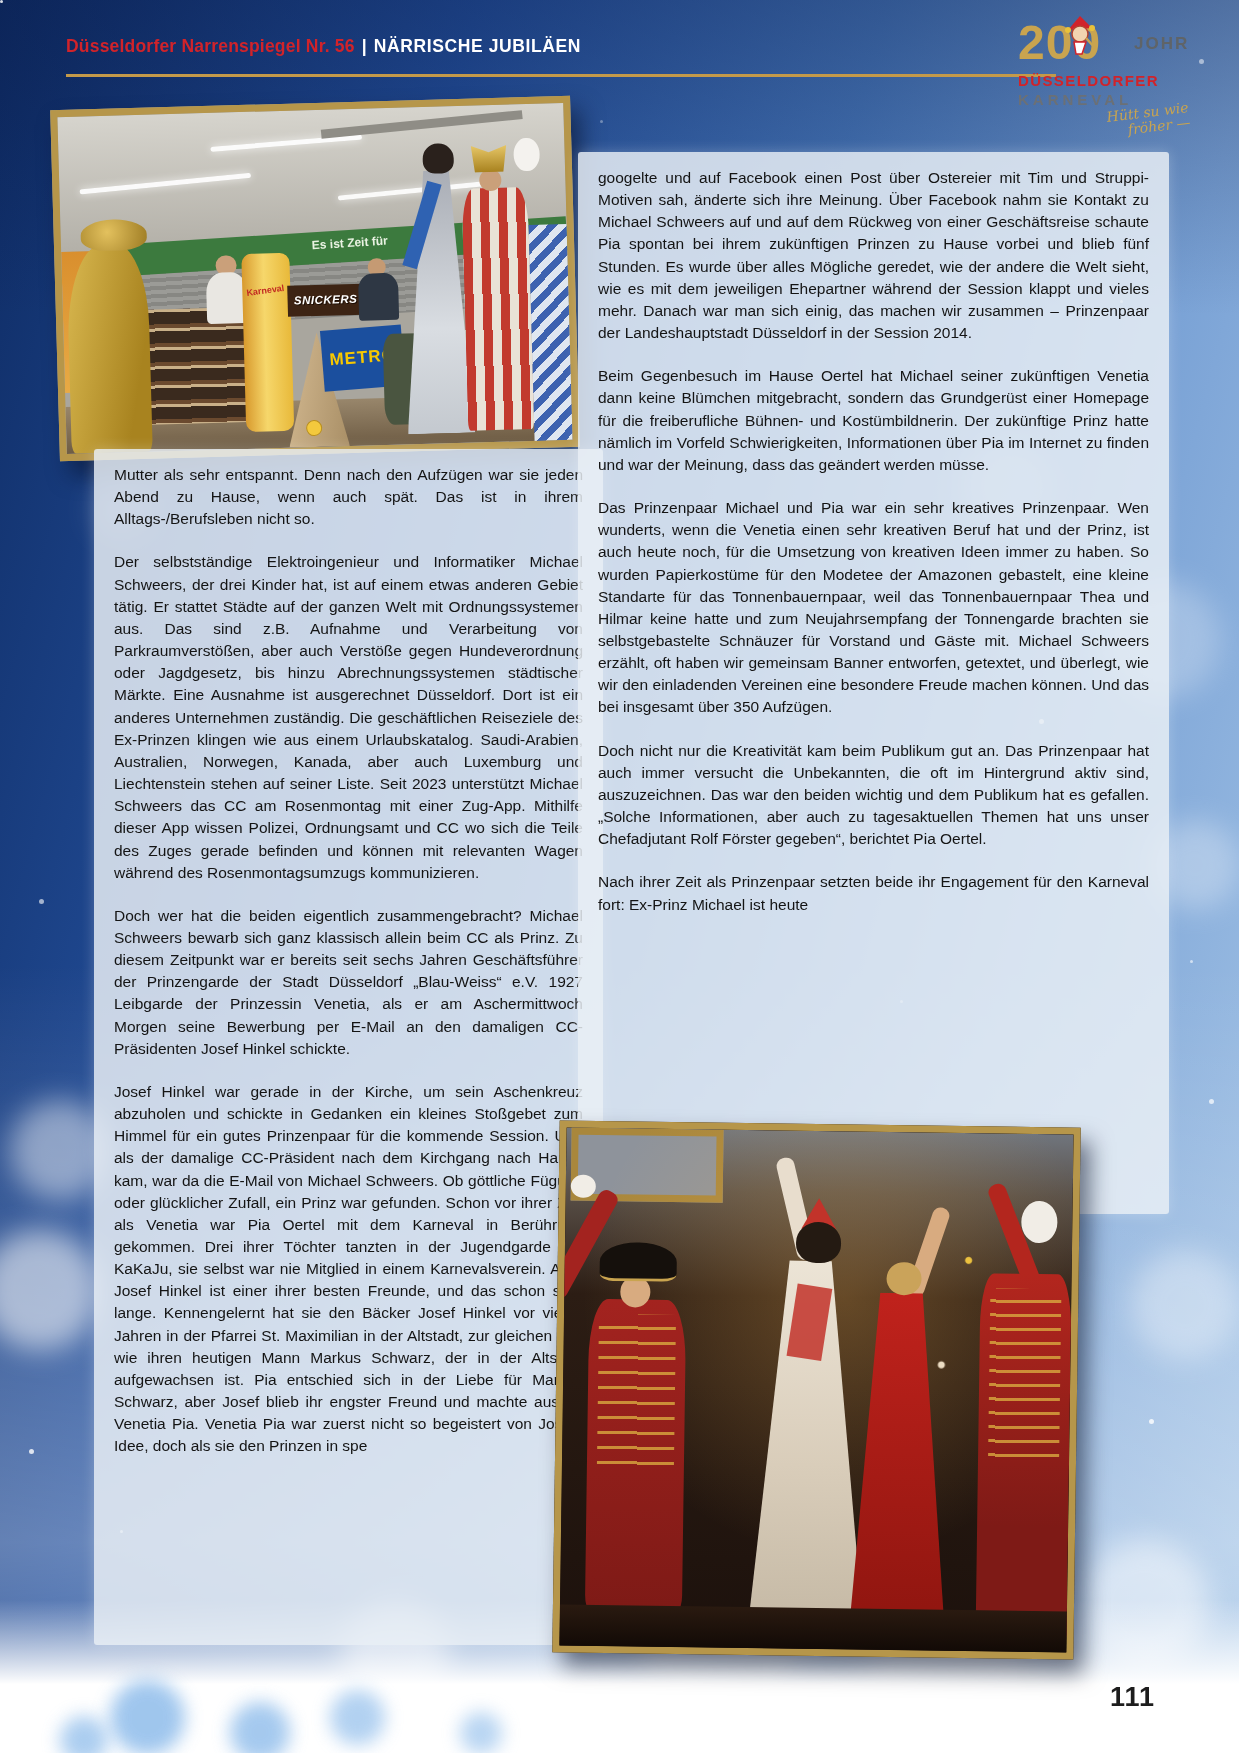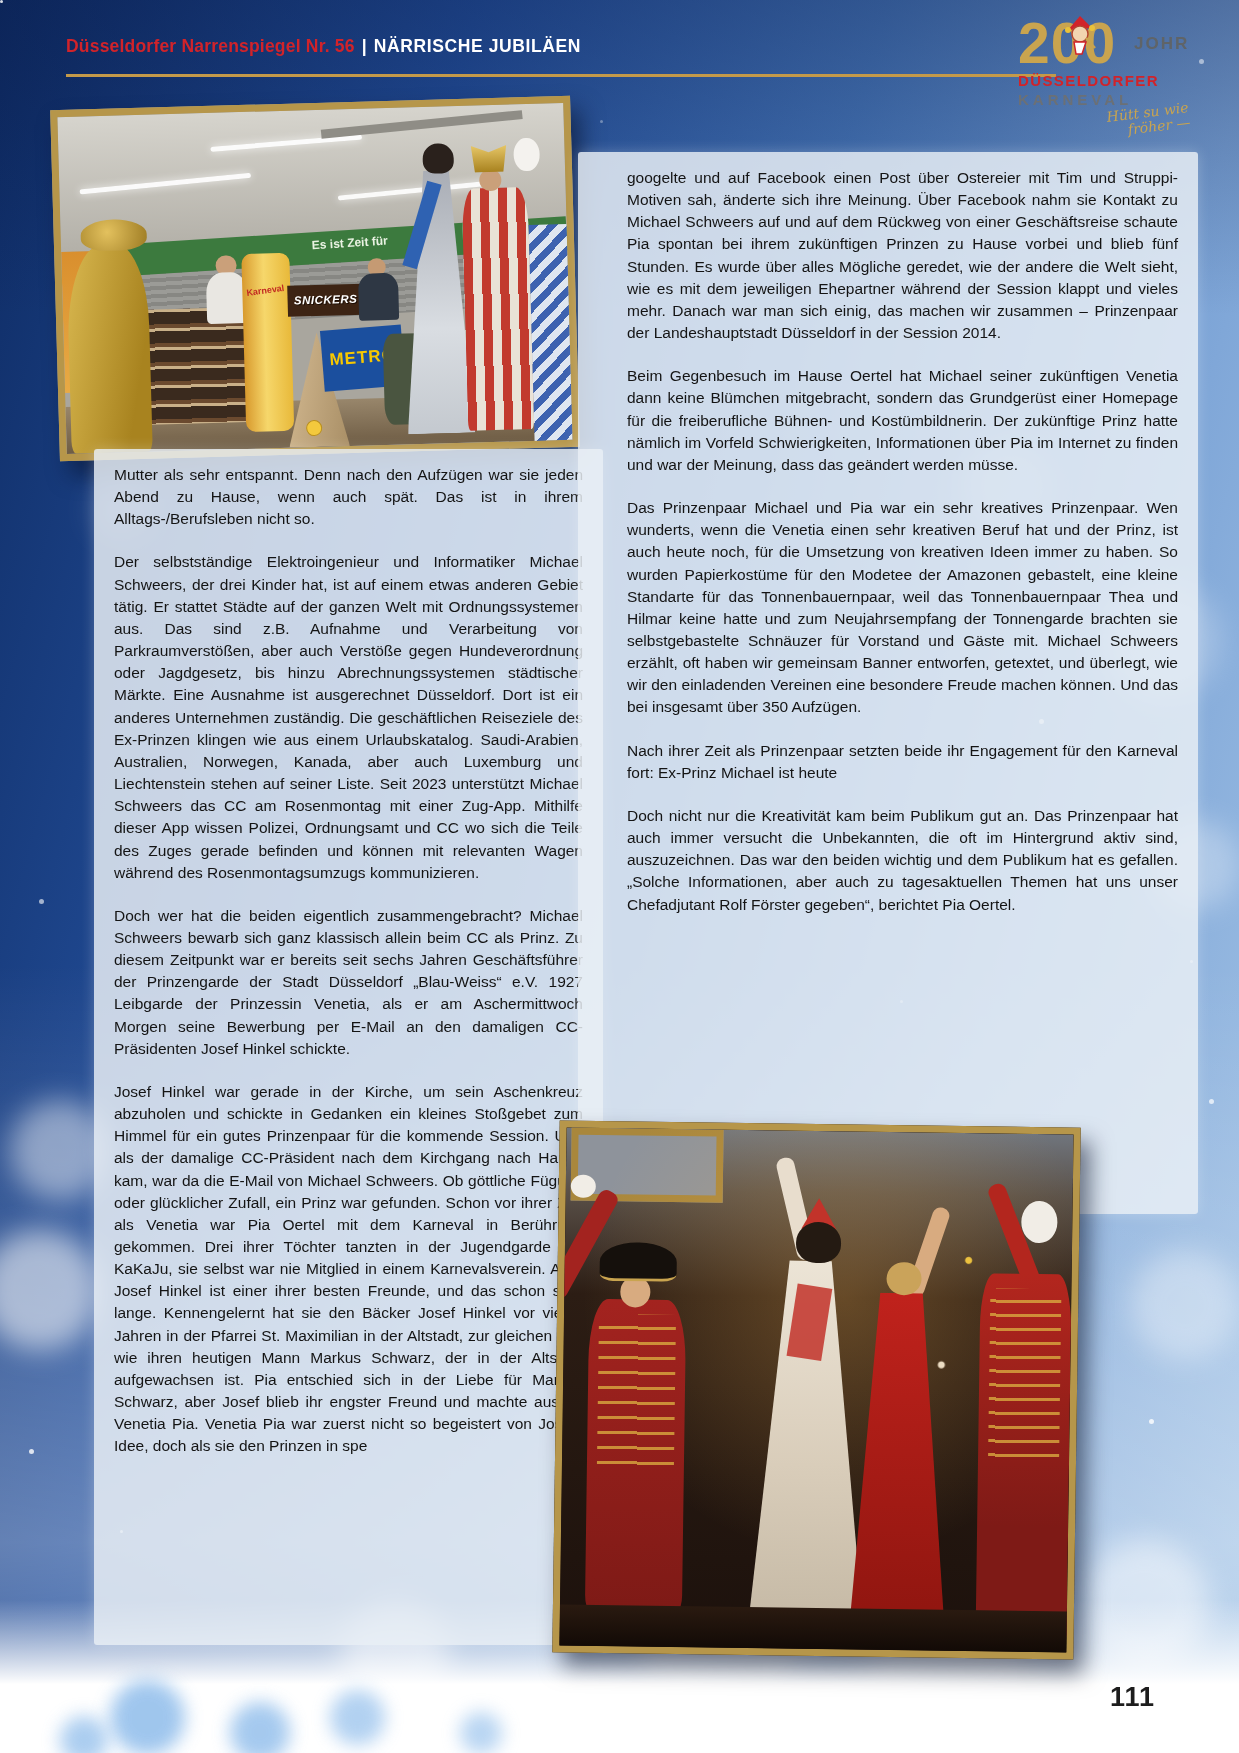--- a/index.html
+++ b/index.html
@@ -39,31 +39,31 @@
     600px 120px 0 0 rgba(255,255,255,.35),1200px 60px 0 1px rgba(255,255,255,.5);}
   
   .header{position:absolute;left:66px;top:36px;font-size:17.5px;font-weight:bold;letter-spacing:.2px;white-space:nowrap;}
   .header .mag{color:#d1232a;}
   .header .divider{color:#ffffff;margin:0 7px;}
   .header .section{color:#ffffff;letter-spacing:.6px;}
   .gold-rule{position:absolute;left:66px;top:74px;width:990px;height:3px;background:#c49a4a;}
   
   .logo{position:absolute;left:1018px;top:18px;width:180px;}
   .logo-row{position:relative;height:52px;}
-  .logo-200{font-size:57px;line-height:50px;font-weight:bold;color:#c9a44f;letter-spacing:1px;}
+  .logo-200{font-size:48px;line-height:50px;font-weight:bold;color:#c9a44f;letter-spacing:1px;}
   .jester{position:absolute;left:44px;top:-4px;}
   .logo-johr{position:absolute;left:116px;top:16px;font-size:17px;font-weight:bold;color:#5f6468;letter-spacing:2px;}
   .logo-line2{font-size:15px;font-weight:bold;color:#d1232a;letter-spacing:1.4px;margin-top:2px;}
   .logo-line3{font-size:15px;font-weight:bold;color:#6b7076;letter-spacing:4px;margin-top:2px;}
   .logo-tagline{margin-top:2px;text-align:right;font-family:"DejaVu Serif",serif;font-style:italic;
     font-size:14px;color:#c9a44f;transform:rotate(-7deg);line-height:15px;padding-right:8px;}
   
   .panel{position:absolute;background:rgba(233,239,246,.84);border-radius:3px;box-shadow:0 0 14px rgba(255,255,255,.25);}
   .panel-left{left:62px;top:449px;width:509px;height:1196px;margin-left:32px;}
-  .panel-right{left:578px;top:152px;width:591px;height:1062px;padding-left:29px;}
+  .panel-right{left:578px;top:152px;width:591px;height:1062px;}
   .coltext{padding:15px 20px 0 20px;font-size:15.5px;line-height:1.43;color:#141414;text-align:justify;hyphens:auto;}
   .para{margin:0 0 21px 0;}
   
   .photo{position:absolute;border:7px solid #b6964a;box-shadow:10px 14px 22px rgba(8,16,40,.55);overflow:hidden;}
   .photo1{left:55px;top:103px;width:506px;height:337px;transform:rotate(-1.6deg);background:#a9a69e;}
   .photo2{left:556px;top:1124px;width:507px;height:518px;transform:rotate(.8deg);background:#1c110c;}
   .abs{position:absolute;}
   
   .p1-ceiling{left:0;top:0;width:100%;height:40%;background:linear-gradient(180deg,#d6d4cd 0%,#b3b0a8 100%);}
   .tube{height:5px;background:rgba(255,255,255,.92);border-radius:3px;box-shadow:0 0 8px rgba(255,255,255,.8);}
@@ -253,22 +253,22 @@
       <p class="para">Doch wer hat die beiden eigentlich zusammengebracht? Michael Schweers bewarb sich ganz klassisch allein beim CC als Prinz. Zu diesem Zeitpunkt war er bereits seit sechs Jahren Geschäftsführer der Prinzengarde der Stadt Düsseldorf „Blau-Weiss“ e.V. 1927 Leibgarde der Prinzessin Venetia, als er am Aschermittwoch Morgen seine Bewerbung per E-Mail an den damaligen CC-Präsidenten Josef Hinkel schickte.</p>
       <p class="para">Josef Hinkel war gerade in der Kirche, um sein Aschenkreuz abzuholen und schickte in Gedanken ein kleines Stoßgebet zum Himmel für ein gutes Prinzenpaar für die kommende Session. Und als der damalige CC-Präsident nach dem Kirchgang nach Hause kam, war da die E-Mail von Michael Schweers. Ob göttliche Fügung oder glücklicher Zufall, ein Prinz war gefunden. Schon vor ihrer Zeit als Venetia war Pia Oertel mit dem Karneval in Berührung gekommen. Drei ihrer Töchter tanzten in der Jugendgarde der KaKaJu, sie selbst war nie Mitglied in einem Karnevalsverein. Aber Josef Hinkel ist einer ihrer besten Freunde, und das schon sehr lange. Kennengelernt hat sie den Bäcker Josef Hinkel vor vielen Jahren in der Pfarrei St. Maximilian in der Altstadt, zur gleichen Zeit wie ihren heutigen Mann Markus Schwarz, der in der Altstadt aufgewachsen ist. Pia entschied sich in der Liebe für Markus Schwarz, aber Josef blieb ihr engster Freund und machte aus ihr Venetia Pia. Venetia Pia war zuerst nicht so begeistert von Josefs Idee, doch als sie den Prinzen in spe</p>
     </div>
   </div>
 
   <div class="panel panel-right">
     <div class="coltext">
       <p class="para">googelte und auf Facebook einen Post über Ostereier mit Tim und Struppi-Motiven sah, änderte sich ihre Meinung. Über Facebook nahm sie Kontakt zu Michael Schweers auf und auf dem Rückweg von einer Geschäftsreise schaute Pia spontan bei ihrem zukünftigen Prinzen zu Hause vorbei und blieb fünf Stunden. Es wurde über alles Mögliche geredet, wie der andere die Welt sieht, wie es mit dem jeweiligen Ehepartner während der Session klappt und vieles mehr. Danach war man sich einig, das machen wir zusammen – Prinzenpaar der Landeshauptstadt Düsseldorf in der Session 2014.</p>
       <p class="para">Beim Gegenbesuch im Hause Oertel hat Michael seiner zukünftigen Venetia dann keine Blümchen mitgebracht, sondern das Grundgerüst einer Homepage für die freiberufliche Bühnen- und Kostümbildnerin. Der zukünftige Prinz hatte nämlich im Vorfeld Schwierigkeiten, Informationen über Pia im Internet zu finden und war der Meinung, dass das geändert werden müsse.</p>
       <p class="para">Das Prinzenpaar Michael und Pia war ein sehr kreatives Prinzenpaar. Wen wunderts, wenn die Venetia einen sehr kreativen Beruf hat und der Prinz, ist auch heute noch, für die Umsetzung von kreativen Ideen immer zu haben. So wurden Papierkostüme für den Modetee der Amazonen gebastelt, eine kleine Standarte für das Tonnenbauernpaar, weil das Tonnenbauernpaar Thea und Hilmar keine hatte und zum Neujahrsempfang der Tonnengarde brachten sie selbstgebastelte Schnäuzer für Vorstand und Gäste mit. Michael Schweers erzählt, oft haben wir gemeinsam Banner entworfen, getextet, und überlegt, wie wir den einladenden Vereinen eine besondere Freude machen können. Und das bei insgesamt über 350 Aufzügen.</p>
+      <p class="para">Doch nicht nur die Kreativität kam beim Publikum gut an. Das Prinzenpaar hat auch immer versucht die Unbekannten, die oft im Hintergrund aktiv sind, auszuzeichnen. Das war den beiden wichtig und dem Publikum hat es gefallen. „Solche Informationen, aber auch zu tagesaktuellen Themen hat uns unser Chefadjutant Rolf Förster gegeben“, berichtet Pia Oertel.</p>
       <p class="para">Nach ihrer Zeit als Prinzenpaar setzten beide ihr Engagement für den Karneval fort: Ex-Prinz Michael ist heute</p>
-      <p class="para">Doch nicht nur die Kreativität kam beim Publikum gut an. Das Prinzenpaar hat auch immer versucht die Unbekannten, die oft im Hintergrund aktiv sind, auszuzeichnen. Das war den beiden wichtig und dem Publikum hat es gefallen. „Solche Informationen, aber auch zu tagesaktuellen Themen hat uns unser Chefadjutant Rolf Förster gegeben“, berichtet Pia Oertel.</p>
     </div>
   </div>
 
   <div class="photo photo2">
     <div class="abs p2-bg"></div>
     <div class="abs p2-frame"></div>
     <div class="abs p2-confetti"></div>
     <div class="abs p2-glow"></div>
     <div class="abs p2-mic"></div>
     <div class="abs p2-arm1"></div>

